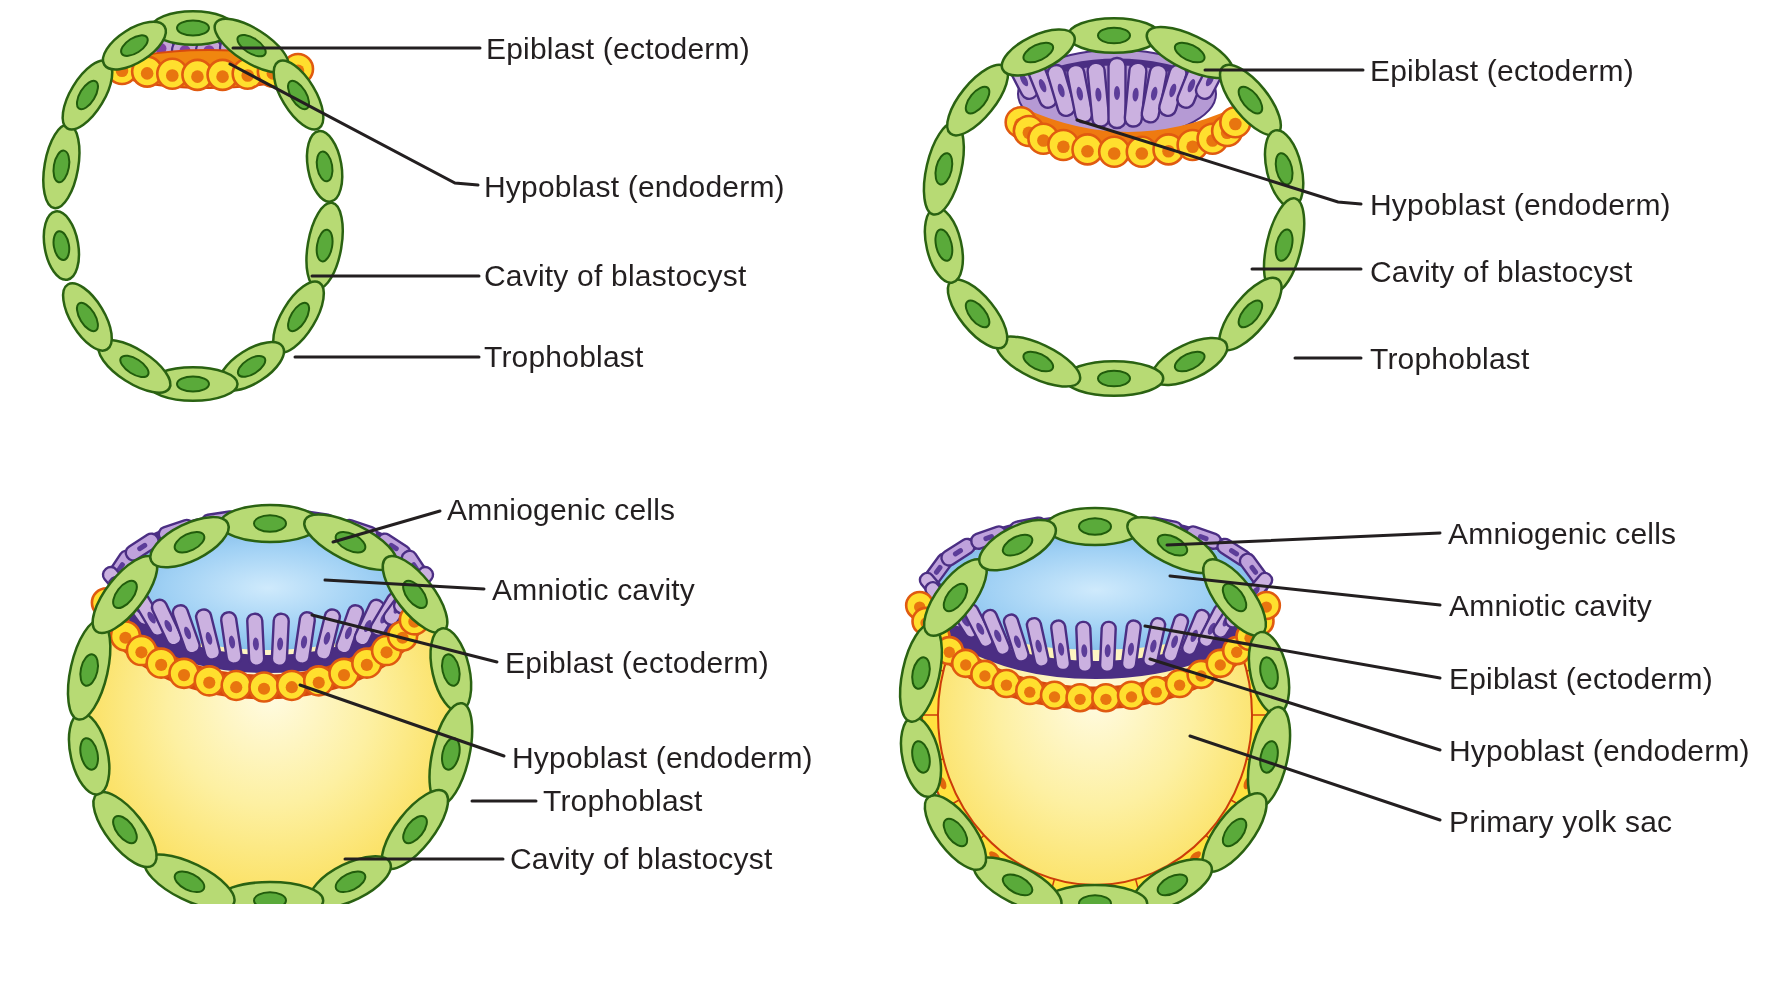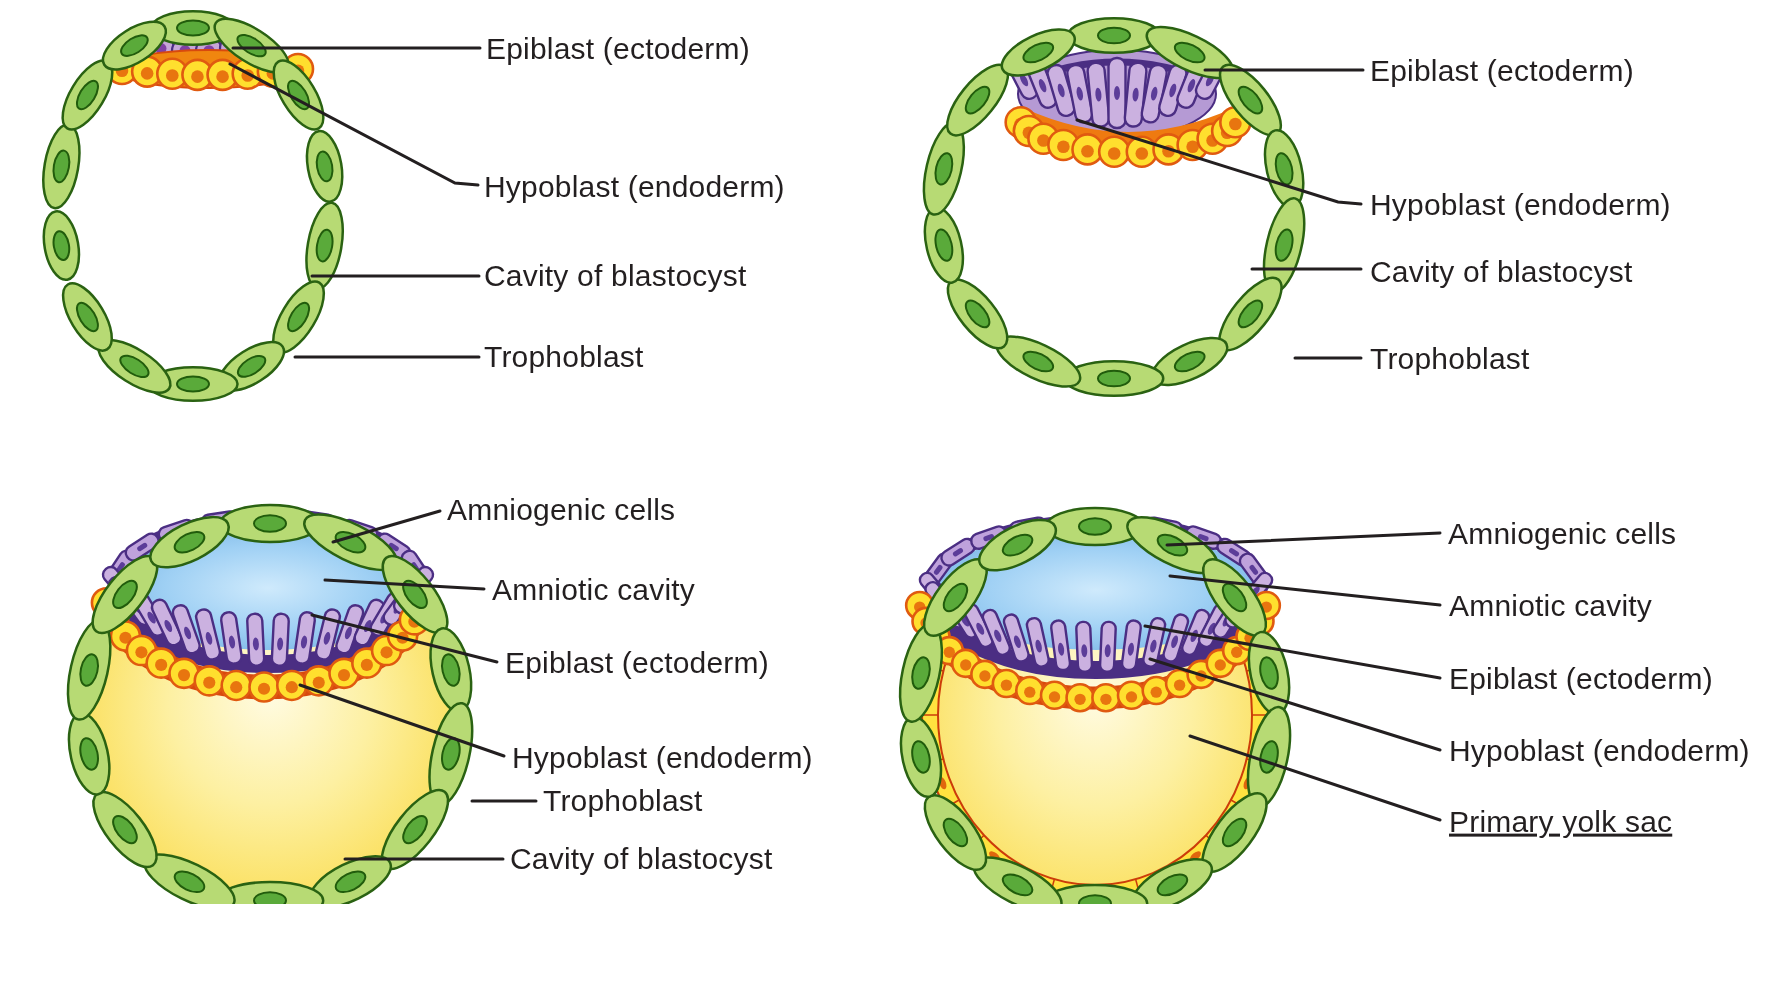--- a/index.html
+++ b/index.html
@@ -634,15 +634,15 @@
   <div class="label" style="left: 492px; top: 590px;">Amniotic cavity</div>
   <div class="label" style="left: 505px; top: 663px;">Epiblast (ectoderm)</div>
   <div class="label" style="left: 512px; top: 758px;">Hypoblast (endoderm)</div>
   <div class="label" style="left: 543px; top: 801px;">Trophoblast</div>
   <div class="label" style="left: 510px; top: 859px;">Cavity of blastocyst</div>
 
   <div class="label" style="left: 1448px; top: 534px;">Amniogenic cells</div>
   <div class="label" style="left: 1449px; top: 606px;">Amniotic cavity</div>
   <div class="label" style="left: 1449px; top: 679px;">Epiblast (ectoderm)</div>
   <div class="label" style="left: 1449px; top: 751px;">Hypoblast (endoderm)</div>
-  <div class="label" style="left: 1449px; top: 822px; text-decoration: underline;">Primary yolk sac</div>
+  <div class="label" style="left: 1449px; top: 822px;">Primary yolk sac</div>
   <div class="label" style="left: 1437px; top: 917px;">Trophoblast</div>
 </div>
 
 </body></html>

